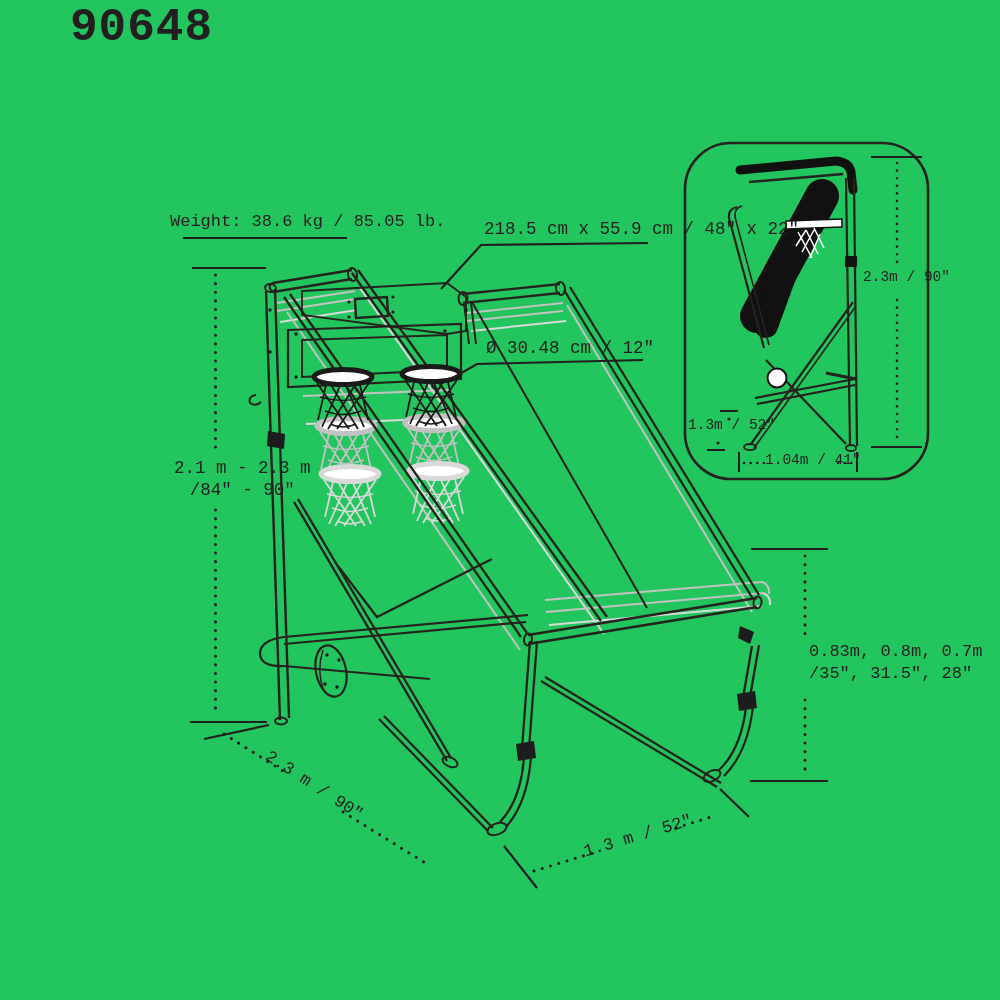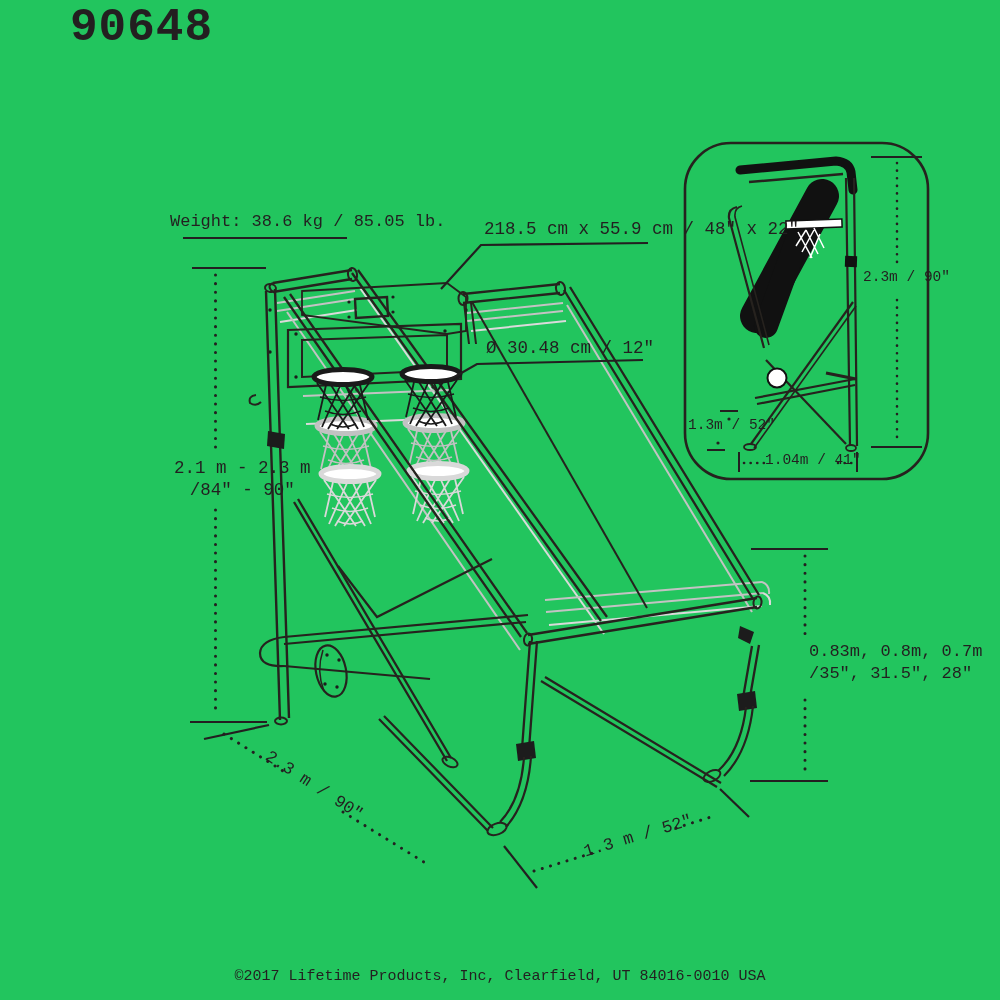--- a/index.html
+++ b/index.html
@@ -221,15 +221,14 @@
   <div>/35", 31.5", 28"</div>
 </div>
 
 <div class="label depthdim">2.3 m / 90"</div>
 <div class="label widthdim">1.3 m / 52"</div>
 
 <div class="label ins-h">2.3m / 90"</div>
 <div class="label ins-w">1.3m / 52"</div>
 <div class="label ins-d">1.04m / 41"</div>
 
-<div class="label footer">©2017 Lifetime Products, Inc, Clearfield, UT 84016-0010 USA</div>
 
 </div>
 
 </body></html>

